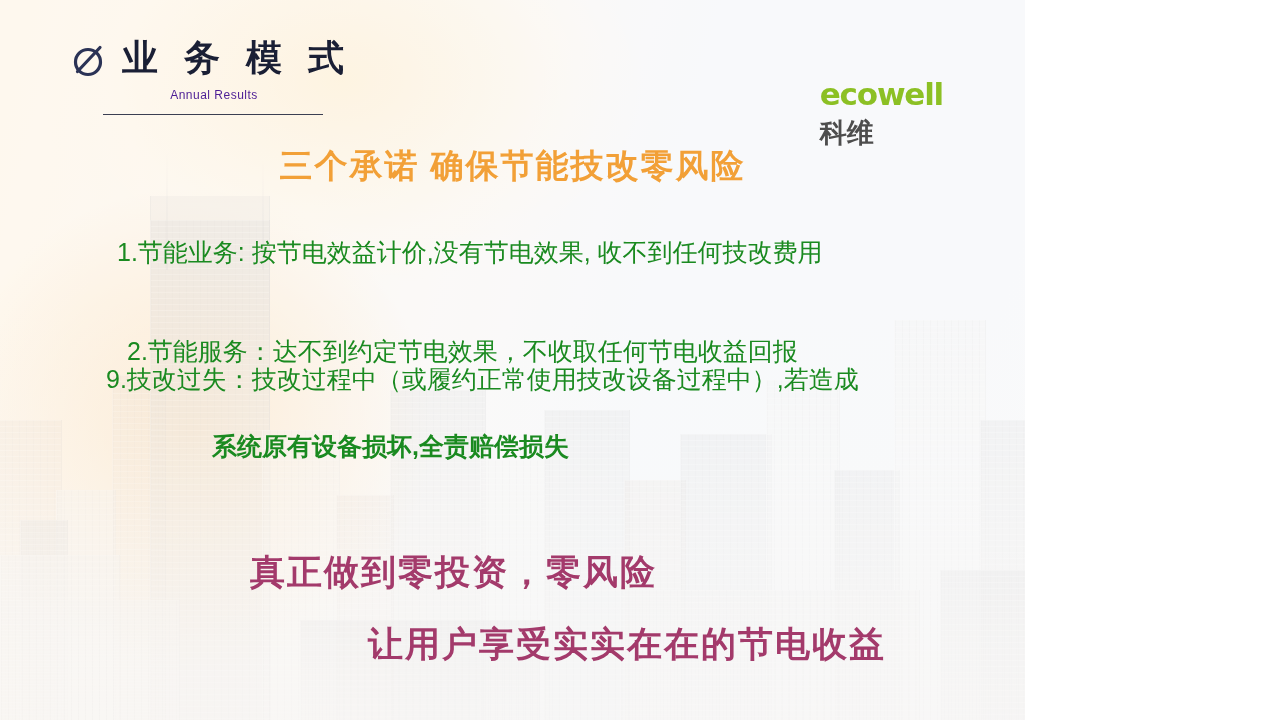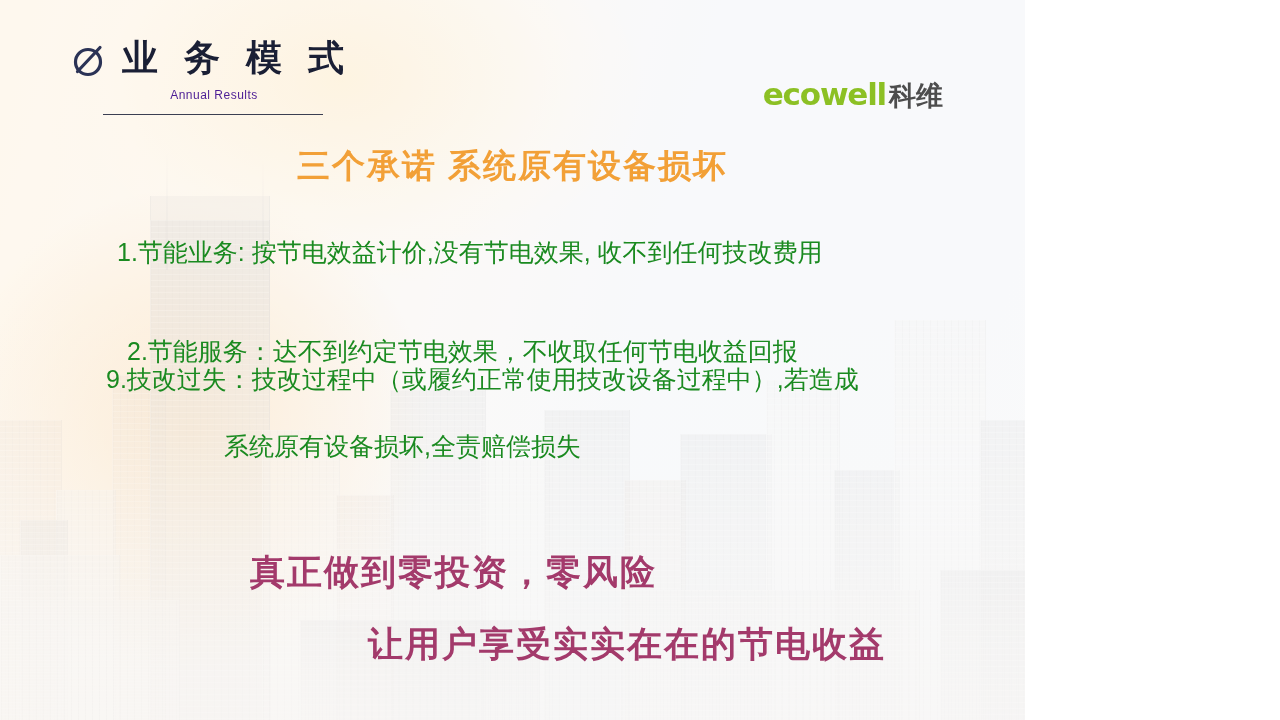--- a/index.html
+++ b/index.html
@@ -112,20 +112,21 @@
     position:absolute; left:103px; top:114px;
     width:220px; height:1px;
     background:#3b3f52;
   }
 
   
   .brand {
     position:absolute; right:82px; top:76px;
     display:flex; align-items:baseline; gap:3px;
     white-space:nowrap;
+    flex-direction:column;
   }
   .brand-en {
     font-size:31px; font-weight:bold; letter-spacing:-1.2px;
     color:#8cc024;
     font-family:"DejaVu Sans", sans-serif;
   }
   .brand-cn {
     font-size:27px; font-weight:bold; letter-spacing:0px;
     color:#4d4d4d;
     font-family:"Liberation Sans", "DejaVu Sans", sans-serif;
@@ -146,21 +147,21 @@
   .promise {
     font-size:25px;
     color:#1a8a20;
     white-space:nowrap;
     letter-spacing:0px;
     font-family:"Liberation Sans", "DejaVu Sans", sans-serif;
   }
   .p1 { position:absolute; left:117px; top:0px; }
   .p2 { position:absolute; left:127px; top:63px;margin-top:36px; }
   .p3 { position:absolute; left:106px; top:127px; }
-  .p3b { position:absolute; left:224px; top:194px; }
+  .p3b { position:absolute; left:212px; top:194px;font-weight:bold; }
 
   .conclusion { position:absolute; left:0; top:524px; width:1280px; }
   .concl {
     font-size:35px; font-weight:bold;
     color:#a33a6b;
     white-space:nowrap;
     letter-spacing:2px;
     font-family:"Liberation Serif", "DejaVu Serif", serif;
     margin-top:25px;
   }
@@ -231,21 +232,21 @@
     <div class="hdr-sub">Annual Results</div>
 
     <div class="hdr-rule"></div>
   </div>
 
   <div class="brand">
     <span class="brand-en">ecowell</span>
     <span class="brand-cn">科维</span>
   </div>
 
-  <div class="headline">三个承诺  系统原有设备损坏</div>
+  <div class="headline">三个承诺  确保节能技改零风险</div>
 
   <div class="promises">
     <div class="promise p1">1.节能业务: 按节电效益计价,没有节电效果, 收不到任何技改费用</div>
     <div class="promise p2">2.节能服务：达不到约定节电效果，不收取任何节电收益回报</div>
     <div class="promise p3">9.技改过失：技改过程中（或履约正常使用技改设备过程中）,若造成</div>
     <div class="promise p3b">系统原有设备损坏,全责赔偿损失</div>
   </div>
 
   <div class="conclusion">
     <div class="concl c1">真正做到零投资，零风险</div>

